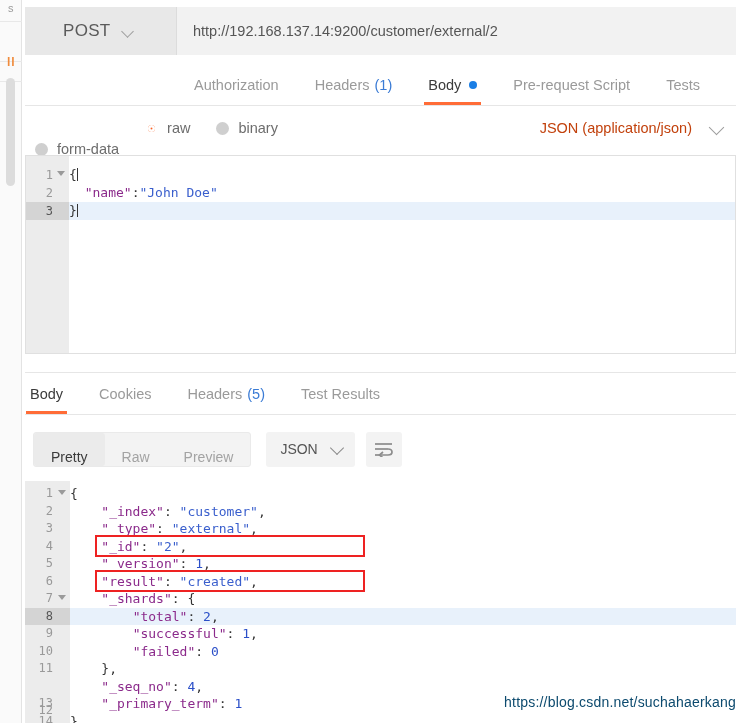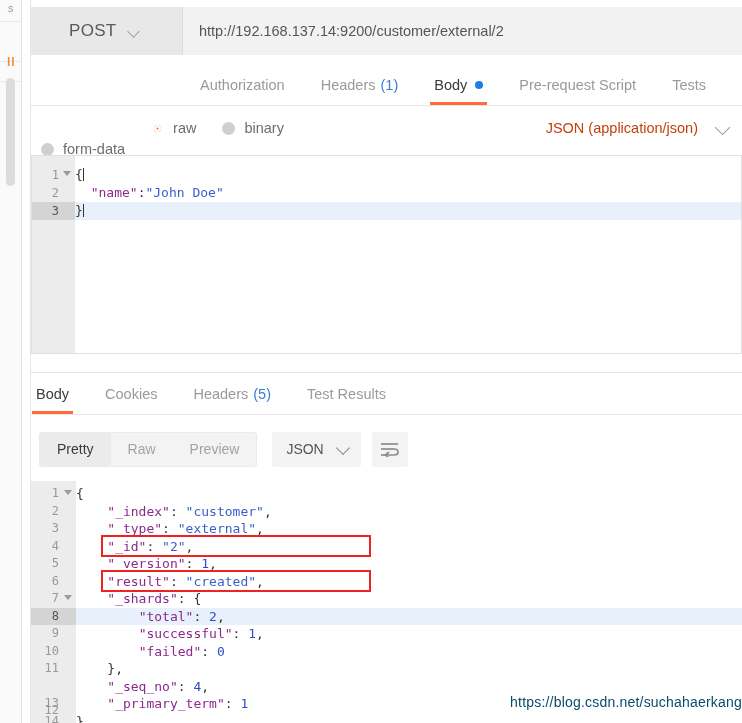--- a/index.html
+++ b/index.html
@@ -34,21 +34,21 @@
     background: #dcdcdc; border-radius: 5px;
   }
 
   
   .gutter-col {
     position: absolute; left: 22px; top: 0; width: 9px; height: 723px;
     background: #ffffff; border-right: 1px solid #e6e6e6;
   }
 
   
-  .main { position: absolute; left: 31px; top: 0; width: 711px; height: 636px; background: #fff; }
+  .main { position: absolute; left: 25px; top: 0; width: 711px; height: 636px; background: #fff; }
 
   
   .urlbar { position: absolute; left: 0; top: 7px; width: 711px; height: 48px; display: flex; }
   .method-box {
     width: 152px; height: 48px; background: #e8e8e8;
     display: flex; align-items: center; padding-left: 38px;
     border-right: 1px solid #dcdcdc;
   }
   .method-label { font-size: 17px; color: #5a5a5a; letter-spacing: .3px; }
   .method-caret { margin-left: 12px; width: 11px; height: 11px; position: relative; }
@@ -156,21 +156,21 @@
   }
   .resp-toolbar {
     position: absolute; left: 0; top: 425px; width: 711px; height: 48px;
     display: flex; align-items: center;
   }
   .seg {
     display: flex; align-items: center; background: #f3f3f3; border: 1px solid #eaeaea;
     border-radius: 3px; height: 35px; margin-left: 8px;
   }
   .seg-btn {
-    padding: 0 17px; height: 33px; line-height: 33px; font-size: 14px; color: #a3a3a3; cursor: pointer;
+    padding: 8px 17px; height: 33px; line-height: 33px; font-size: 14px; color: #a3a3a3; cursor: pointer;
   }
   .seg-btn.active { color: #3b3b3b; background: #ebebeb; border-radius: 3px; }
   .fmt-box {
     display: flex; align-items: center; background: #f3f3f3; height: 35px;
     margin-left: 15px; padding: 0 10px 0 14px; border-radius: 3px; cursor: pointer;
   }
   .fmt-label { font-size: 14px; color: #545454; }
   .fmt-caret { width: 13px; height: 13px; position: relative; margin-left: 14px; }
   .fmt-caret::after {
     content:""; position:absolute; left:0; top:0; width:9px; height:9px;

